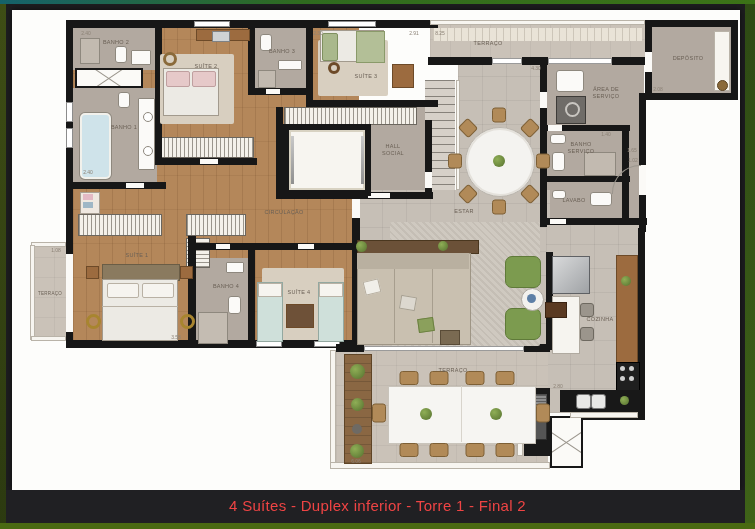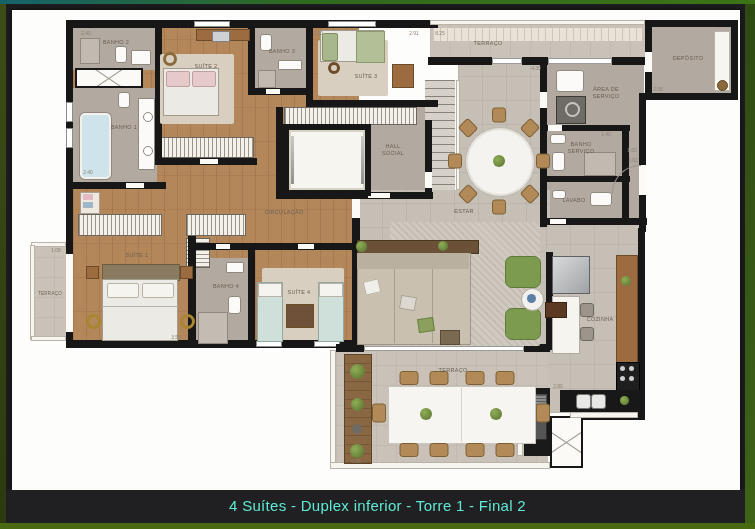--- a/index.html
+++ b/index.html
@@ -6,21 +6,21 @@
   #stage{position:relative;width:755px;height:529px;background:#1d1d1f;overflow:hidden;
          font-family:"Liberation Sans","DejaVu Sans",sans-serif;}
   .abs{position:absolute;}
   
   #topline{left:0;top:0;width:755px;height:4px;background:linear-gradient(90deg,#15626b,#2f6b1f 40%,#3c7317);}
   #leftstrip{left:0;top:4px;width:6px;height:525px;background:linear-gradient(180deg,#3e4d15,#2c3a10);}
   #rightstrip{left:745px;top:4px;width:10px;height:520px;background:linear-gradient(180deg,#2e4a14,#3f6318);}
   #bottomline{left:0;top:523px;width:755px;height:6px;background:#4a6a12;}
   #page{left:12px;top:10px;width:728px;height:480px;background:#fdfdfb;box-shadow:0 0 6px rgba(0,0,0,.6);}
   #captionbar{left:6px;top:490px;width:739px;height:33px;background:#202023;}
-  #captiontext{left:0;top:497px;width:755px;text-align:center;color:#5eead4;font-size:15px;letter-spacing:.3px;}
+  #captiontext{left:0;top:497px;width:755px;text-align:center;color:#ef4444;font-size:15px;letter-spacing:.3px;}
   
   .w{background:#171717;}
   .wood{background-color:#b4875a;background-image:repeating-linear-gradient(90deg,rgba(80,45,18,.14) 0 1px,transparent 1px 13px),repeating-linear-gradient(0deg,rgba(80,45,18,.09) 0 1px,transparent 1px 34px);}
   .gray{background:#b2a9a0;}
   .tile{background-color:#c6bfb6;background-image:repeating-linear-gradient(0deg,rgba(0,0,0,.05) 0 1px,transparent 1px 24px),repeating-linear-gradient(90deg,rgba(0,0,0,.05) 0 1px,transparent 1px 24px);}
   .terr{background-color:#cac2b8;background-image:repeating-linear-gradient(0deg,rgba(0,0,0,.04) 0 1px,transparent 1px 20px),repeating-linear-gradient(90deg,rgba(0,0,0,.04) 0 1px,transparent 1px 20px);}
   .rug{background:#d8cfc0;border-radius:2px;}
   .lrug{background-color:#cfc9c0;background-image:repeating-linear-gradient(45deg,rgba(120,110,100,.12) 0 2px,transparent 2px 5px);border-radius:2px;}
   .hatch{background:#f4f1ea;background-image:repeating-linear-gradient(90deg,#9a958c 0 1px,transparent 1px 4px);border:1px solid #6b665e;box-sizing:border-box;}
   .hatchv{background:#f4f1ea;background-image:repeating-linear-gradient(0deg,#9a958c 0 1px,transparent 1px 4px);border:1px solid #6b665e;box-sizing:border-box;}

